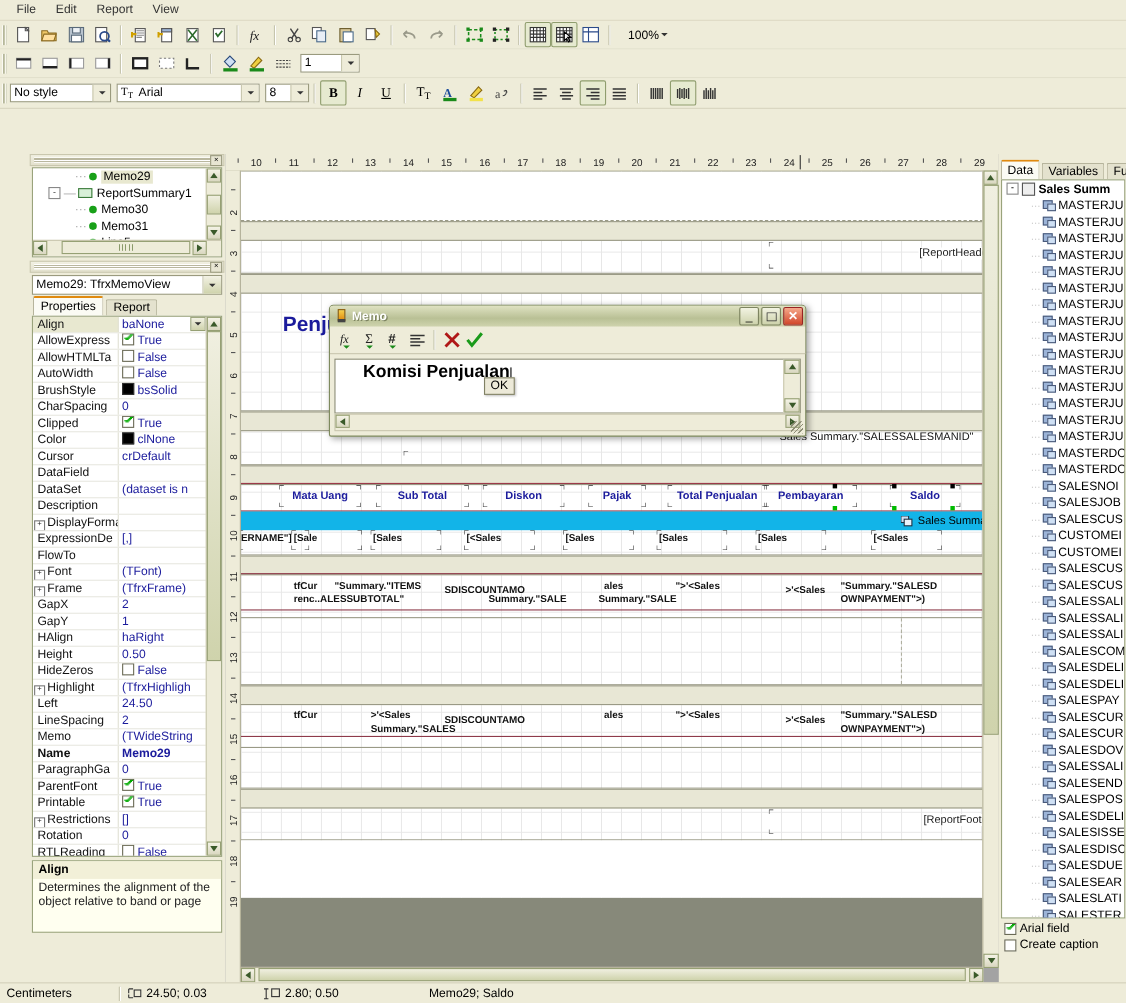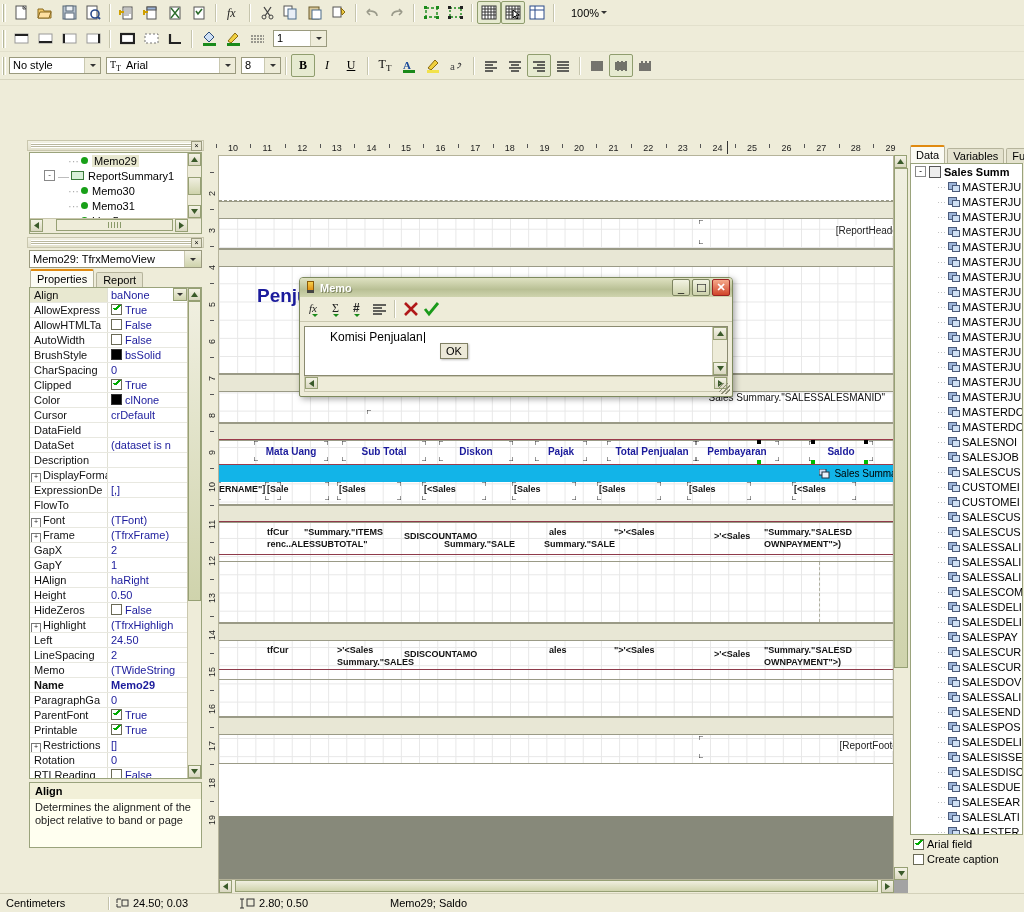--- a/index.html
+++ b/index.html
@@ -168,35 +168,41 @@
   .memotitle .mt-ico:before{content:"";position:absolute;left:3px;top:0;width:5px;height:9px;
     background:linear-gradient(to bottom,#f7d04a,#e08a10);border:1px solid #8a5a08;}
   .memotitle .mt-ico:after{content:"";position:absolute;left:3px;top:9px;width:7px;height:3px;background:#444;}
   .memotitle .mt{flex:1;font-size:11px;font-weight:bold;color:#fff;text-shadow:1px 1px 0 #7d8460;}
   .wbtn{width:16px;height:15px;margin-left:2px;border:1px solid #7d8460;border-radius:2px;
     background:linear-gradient(to bottom,#f2f3e2,#cdd2ab);display:flex;align-items:center;justify-content:center;}
   .wbtn.close{background:linear-gradient(to bottom,#f5a98a,#d1452a);border-color:#922;color:#fff;font-weight:bold;font-size:11px;}
   .memotb{height:24px;background:#eeecd9;display:flex;align-items:center;padding-left:6px;border-bottom:1px solid #c9c7ae;}
   .mtbtn{width:21px;height:20px;display:flex;align-items:center;justify-content:center;position:relative;}
   .memoedit{position:absolute;left:4px;top:48px;right:4px;height:48px;background:#fff;border:1px solid #8a8a70;}
-  .memoedit .mtext{position:absolute;left:4px;top:3px;font-size:12px;font-weight:normal;color:#000;padding-left:21px;}
+  .memoedit .mtext{position:absolute;left:4px;top:3px;font-size:16px;font-weight:bold;color:#000;padding-left:21px;}
   .caret{display:inline-block;width:1px;height:11px;background:#000;vertical-align:-2px;margin-left:1px;}
   .oktip{position:absolute;left:135px;top:16px;background:#ece9d8;border:1px solid #808064;
     font-size:11px;padding:1px 5px;box-shadow:1px 1px 2px rgba(0,0,0,.25);}
   .memovsb{position:absolute;right:0;top:0;width:14px;bottom:0;background:#eeecd9;border-left:1px solid #c9c7ae;}
   .memohsb{position:absolute;left:4px;right:4px;bottom:4px;height:14px;background:#eeecd9;border:1px solid #c9c7ae;}
   .sizegrip{position:absolute;right:2px;bottom:2px;width:11px;height:11px;
     background:repeating-linear-gradient(135deg,#8d8d75 0 1px,transparent 1px 3px);}
 </style>
 </head>
 <body>
 
 <div class="app">
 
 
+  <div class="menubar">
+    <div class="mi">File</div>
+    <div class="mi">Edit</div>
+    <div class="mi">Report</div>
+    <div class="mi">View</div>
+  </div>
 
   <div class="tbrow">
     <div class="grip"></div>
     <div class="tbtn">
       <svg width="15" height="16">
           <rect x="2" y="1" width="10" height="13" fill="#fff" stroke="#555"></rect>
           <path d="M9 1 L12 4 L9 4 Z" fill="#ddd" stroke="#555"></path>
         </svg>
     </div>
     <div class="tbtn">

